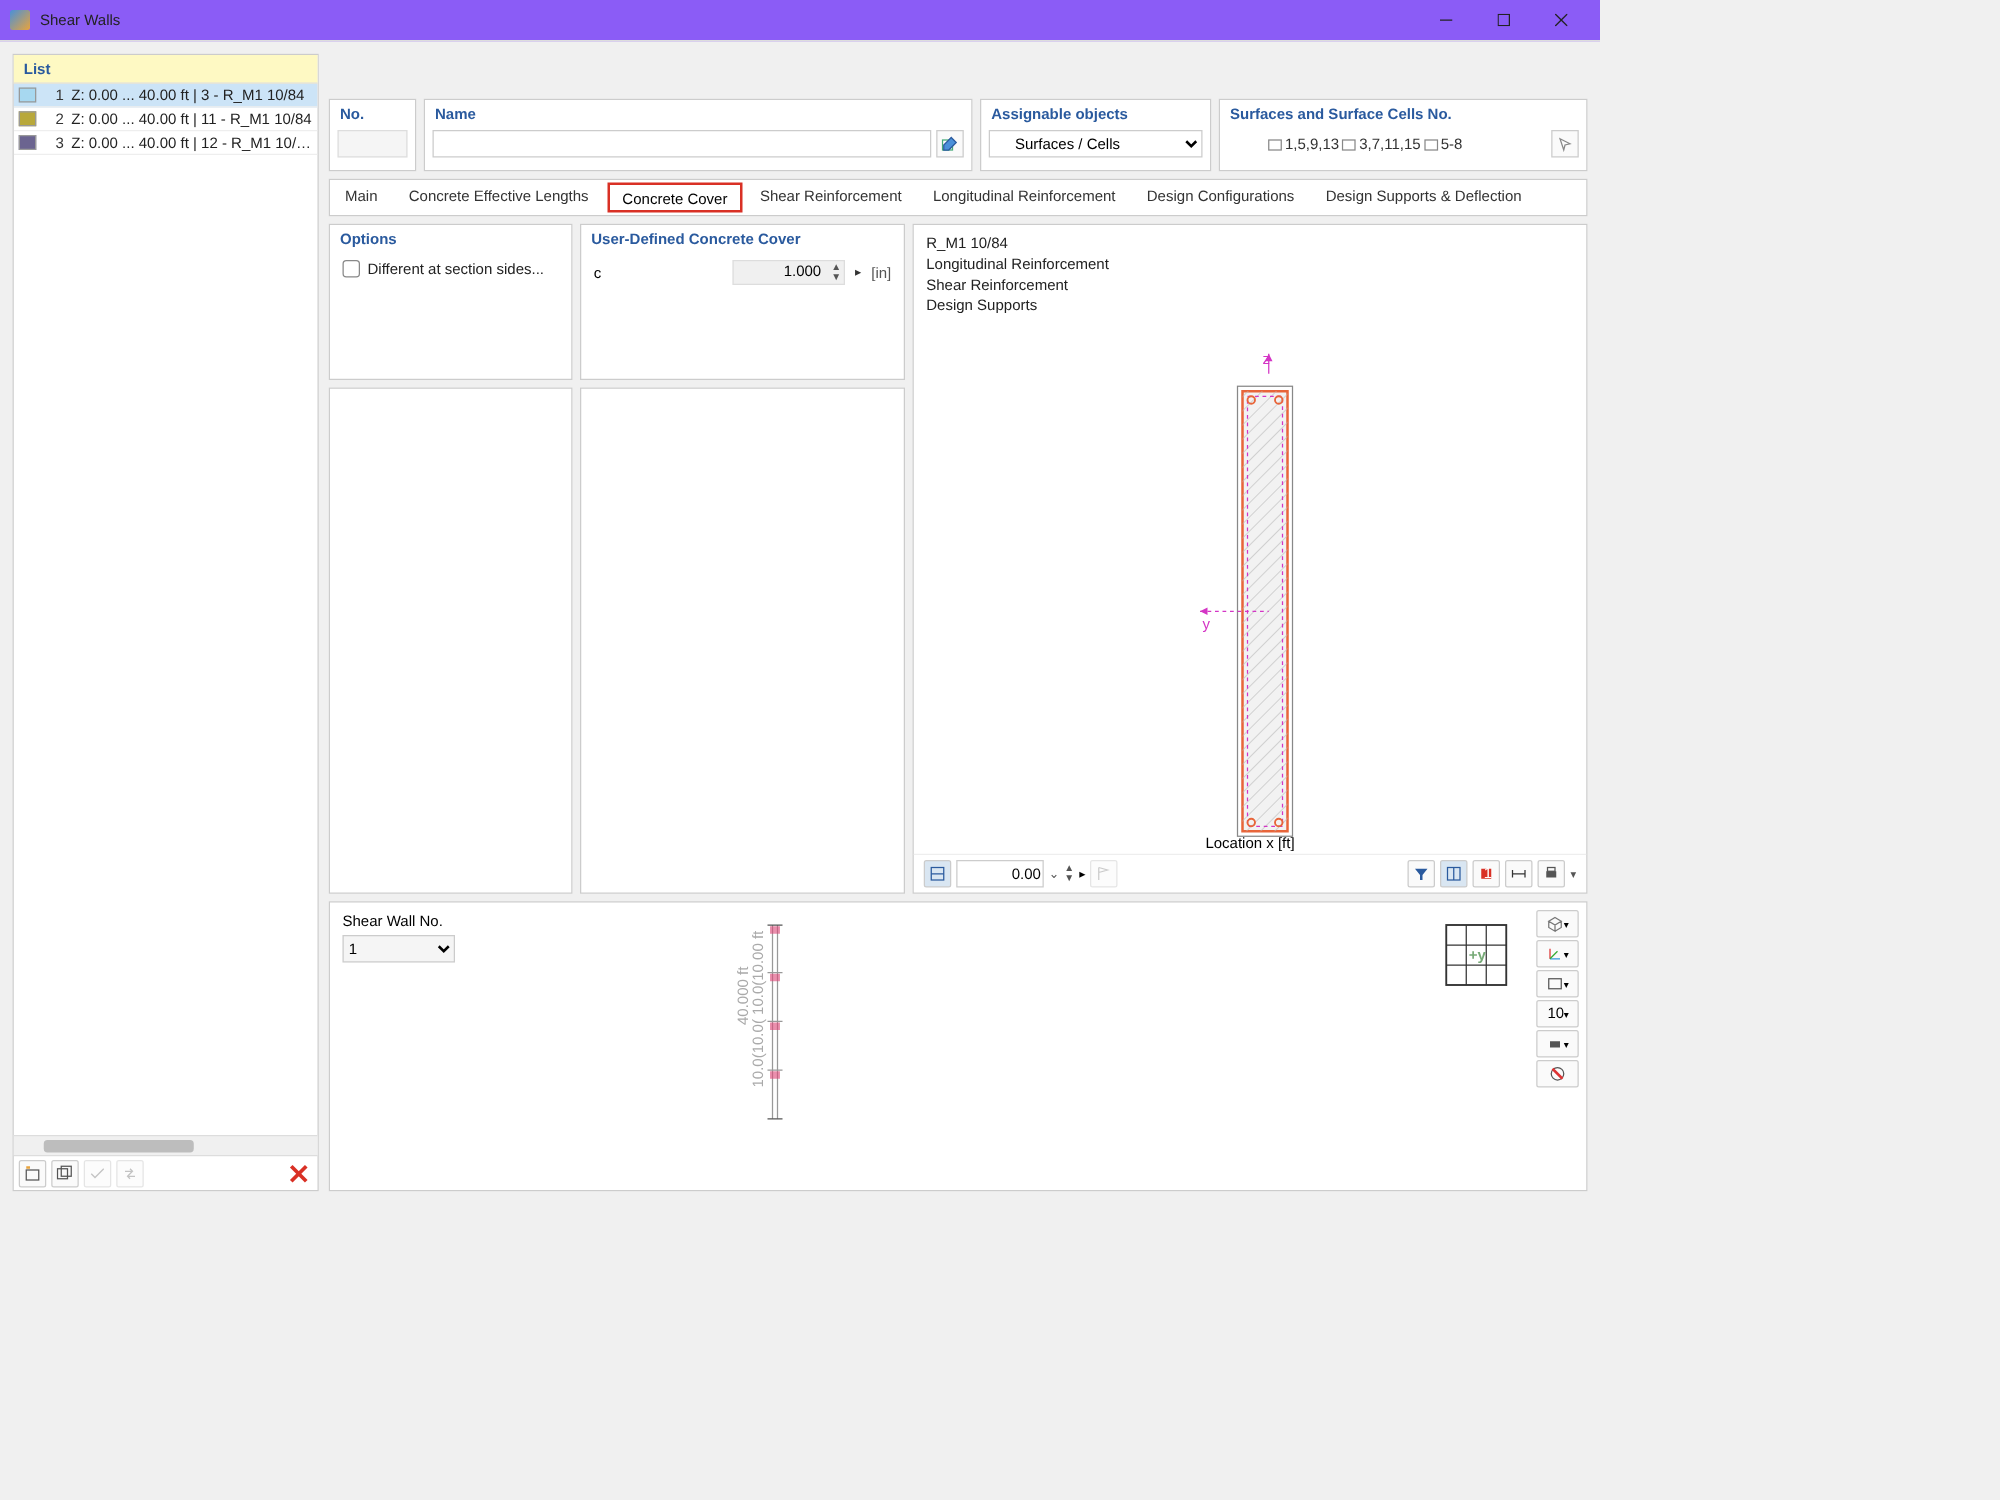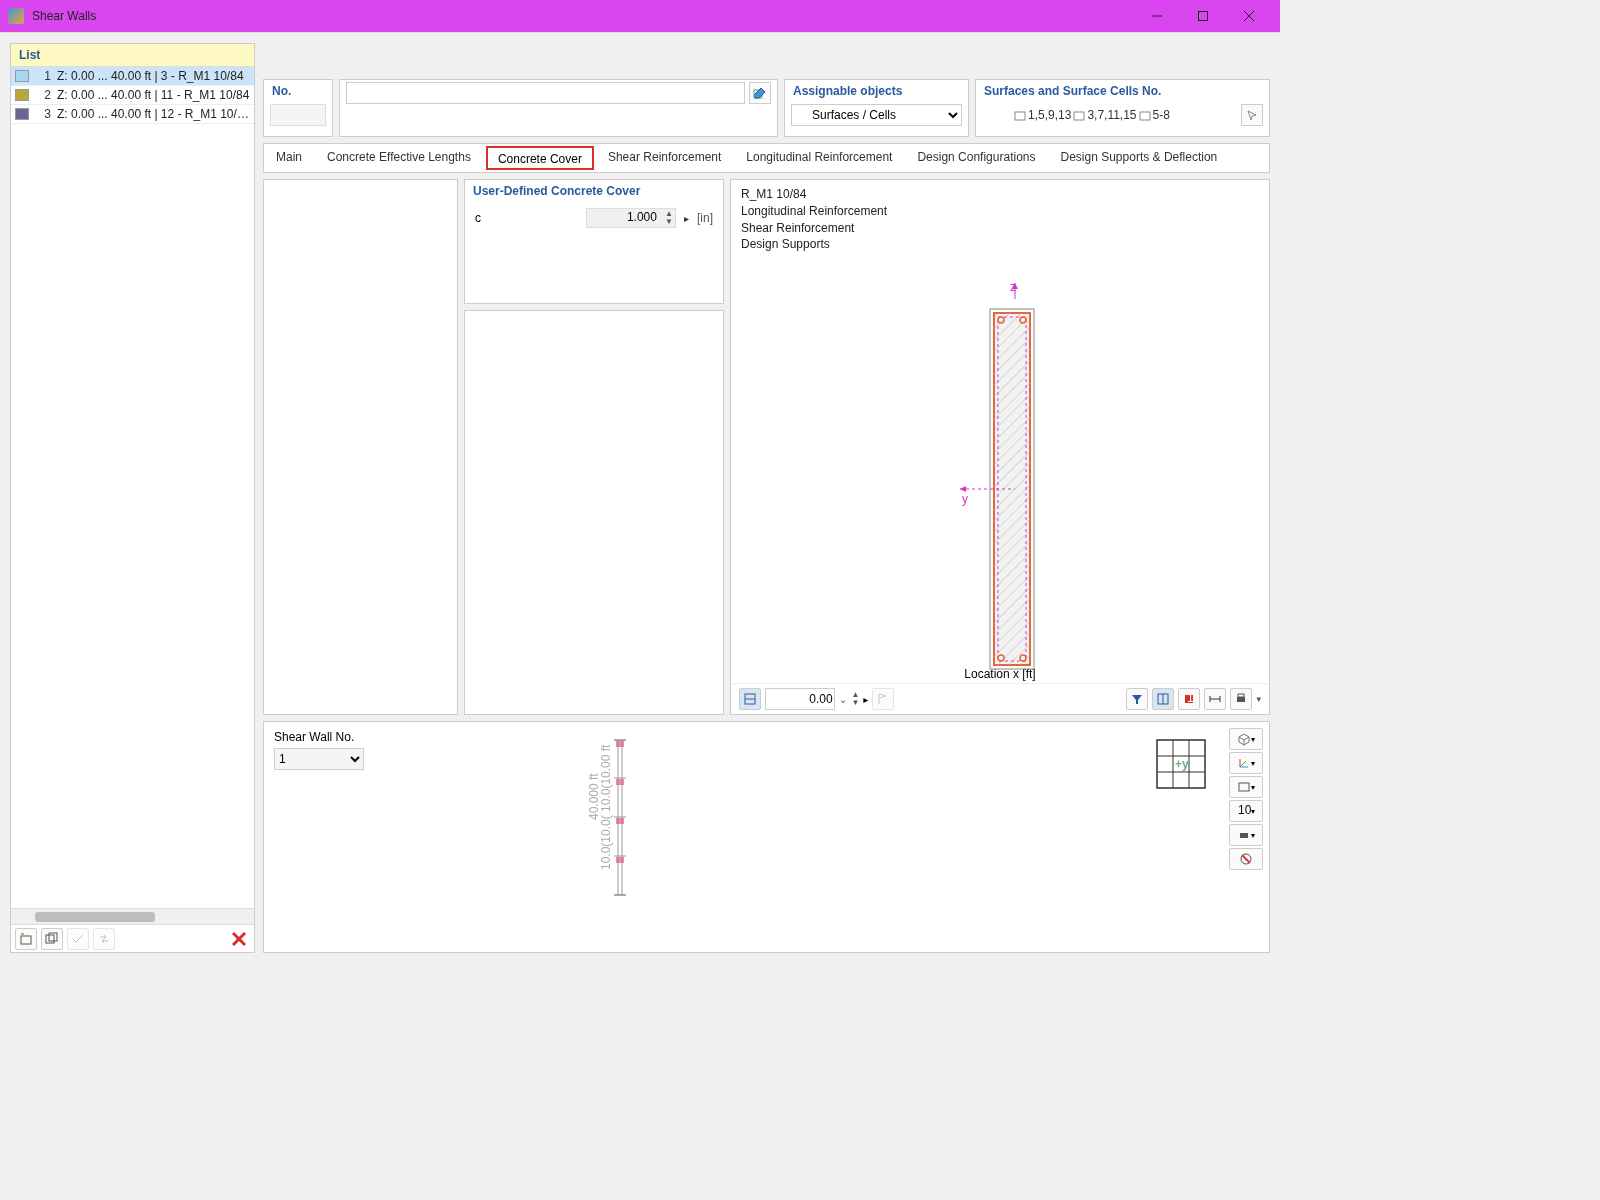--- a/index.html
+++ b/index.html
@@ -1,19 +1,19 @@
 <!DOCTYPE html>
 <html><head>
 <meta charset="utf-8">
 <style>
 * { box-sizing: border-box; margin: 0; padding: 0; font-family: 'Segoe UI', Tahoma, sans-serif; font-size: 12px; }
 body { background: #f0f0f0; width: 1280px; height: 960px; overflow: hidden; }
 
 
-.titlebar { height: 30px; background: #d946ef; border-bottom: 1px solid #ddd; display: flex; align-items: center; padding: 16px 8px; }
+.titlebar { height: 30px; background: #8b5cf6; border-bottom: 1px solid #ddd; display: flex; align-items: center; padding: 16px 8px; }
 .titlebar .icon { width: 16px; height: 16px; margin-right: 8px; background: linear-gradient(135deg,#4a90d9,#e8a33d); border-radius: 2px; }
 .titlebar .title { flex: 1; color: #222; }
 .titlebar .win-btns { display: flex; gap: 0; }
 .titlebar .win-btn { width: 46px; height: 30px; display: flex; align-items: center; justify-content: center; cursor: pointer; }
 
 .main-layout { display: flex; height: 930px; padding: 10px; gap: 8px; }
 
 
 .left-panel { width: 245px; background: #fff; border: 1px solid #ccc; display: flex; flex-direction: column; }
 .list-header { background: #fef9c3; border-bottom: 1px solid #ddd; padding: 4px 8px; font-weight: 600; color: #2a5a9e; }
@@ -174,20 +174,21 @@
   </div>
 
   <div class="right-panel">
 
     <div class="top-row">
       <div class="panel no-panel">
         <div class="panel-header">No.</div>
         <div class="input"></div>
       </div>
       <div class="panel name-panel">
+        <div class="panel-header">Name</div>
         <div class="name-row">
           <input type="text" value="" style="">
           <div class="small-icon-btn">
               <svg width="14" height="14">
                 <rect x="1" y="4" width="8" height="8" fill="none" stroke="#4a7"></rect>
                 <path d="M8 2 L12 6 L6 12 L2 12 L2 8 Z" fill="#4a90d9" stroke="#2a5a9e"></path>
               </svg>
             </div>
         </div>
       </div>
@@ -230,20 +231,29 @@
       <div class="tab">Concrete Effective Lengths</div>
       <div class="tab active">Concrete Cover</div>
       <div class="tab">Shear Reinforcement</div>
       <div class="tab">Longitudinal Reinforcement</div>
       <div class="tab">Design Configurations</div>
       <div class="tab">Design Supports &amp; Deflection</div>
     </div>
 
     <div class="mid-row">
       <div class="mid-col" style="width:195px">
+        <div class="panel options-panel" style="height:125px">
+          <div class="panel-header">Options</div>
+          <div class="options-body">
+            <div class="chk-row">
+              <div class="chk"></div>
+              <span>Different at section sides...</span>
+            </div>
+          </div>
+        </div>
         <div class="panel empty-panel"></div>
       </div>
       <div class="mid-col" style="width:260px">
         <div class="panel udcc-panel" style="height:125px">
           <div class="panel-header">User-Defined Concrete Cover</div>
           <div class="udcc-body">
             <span class="lbl">c</span>
             <div style="flex:1"></div>
             <div class="val">
               <span>1.000</span>

